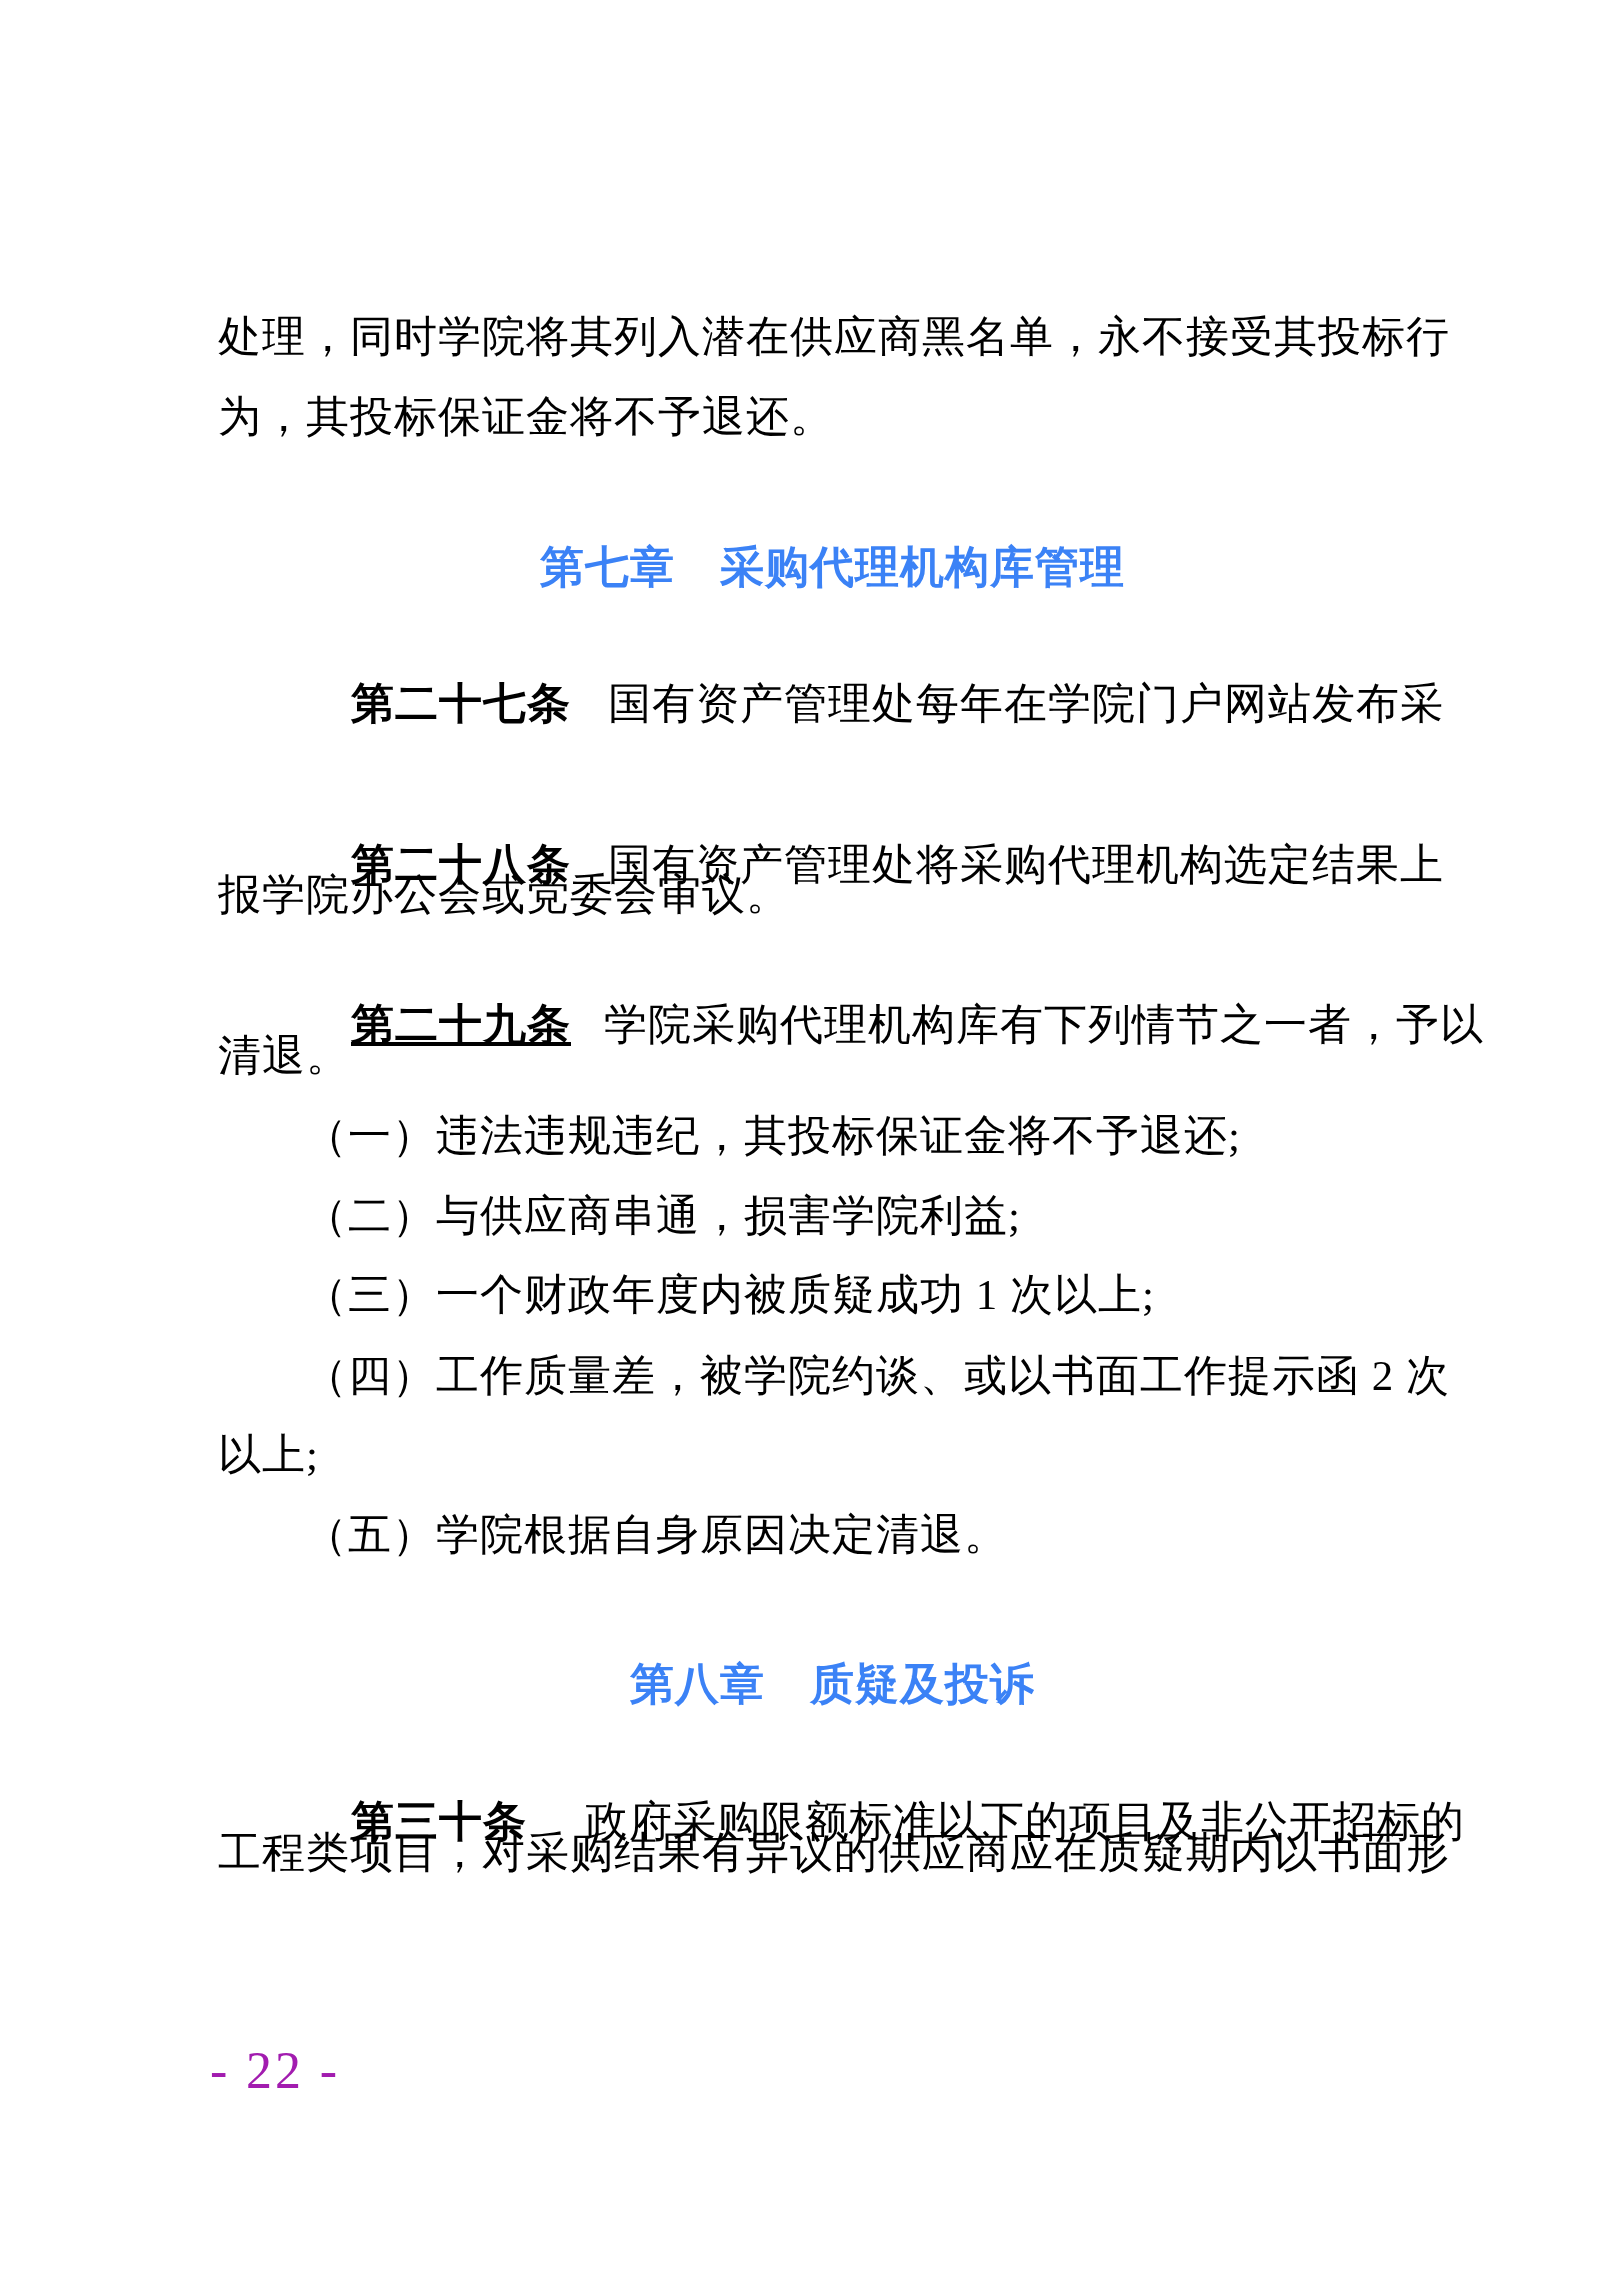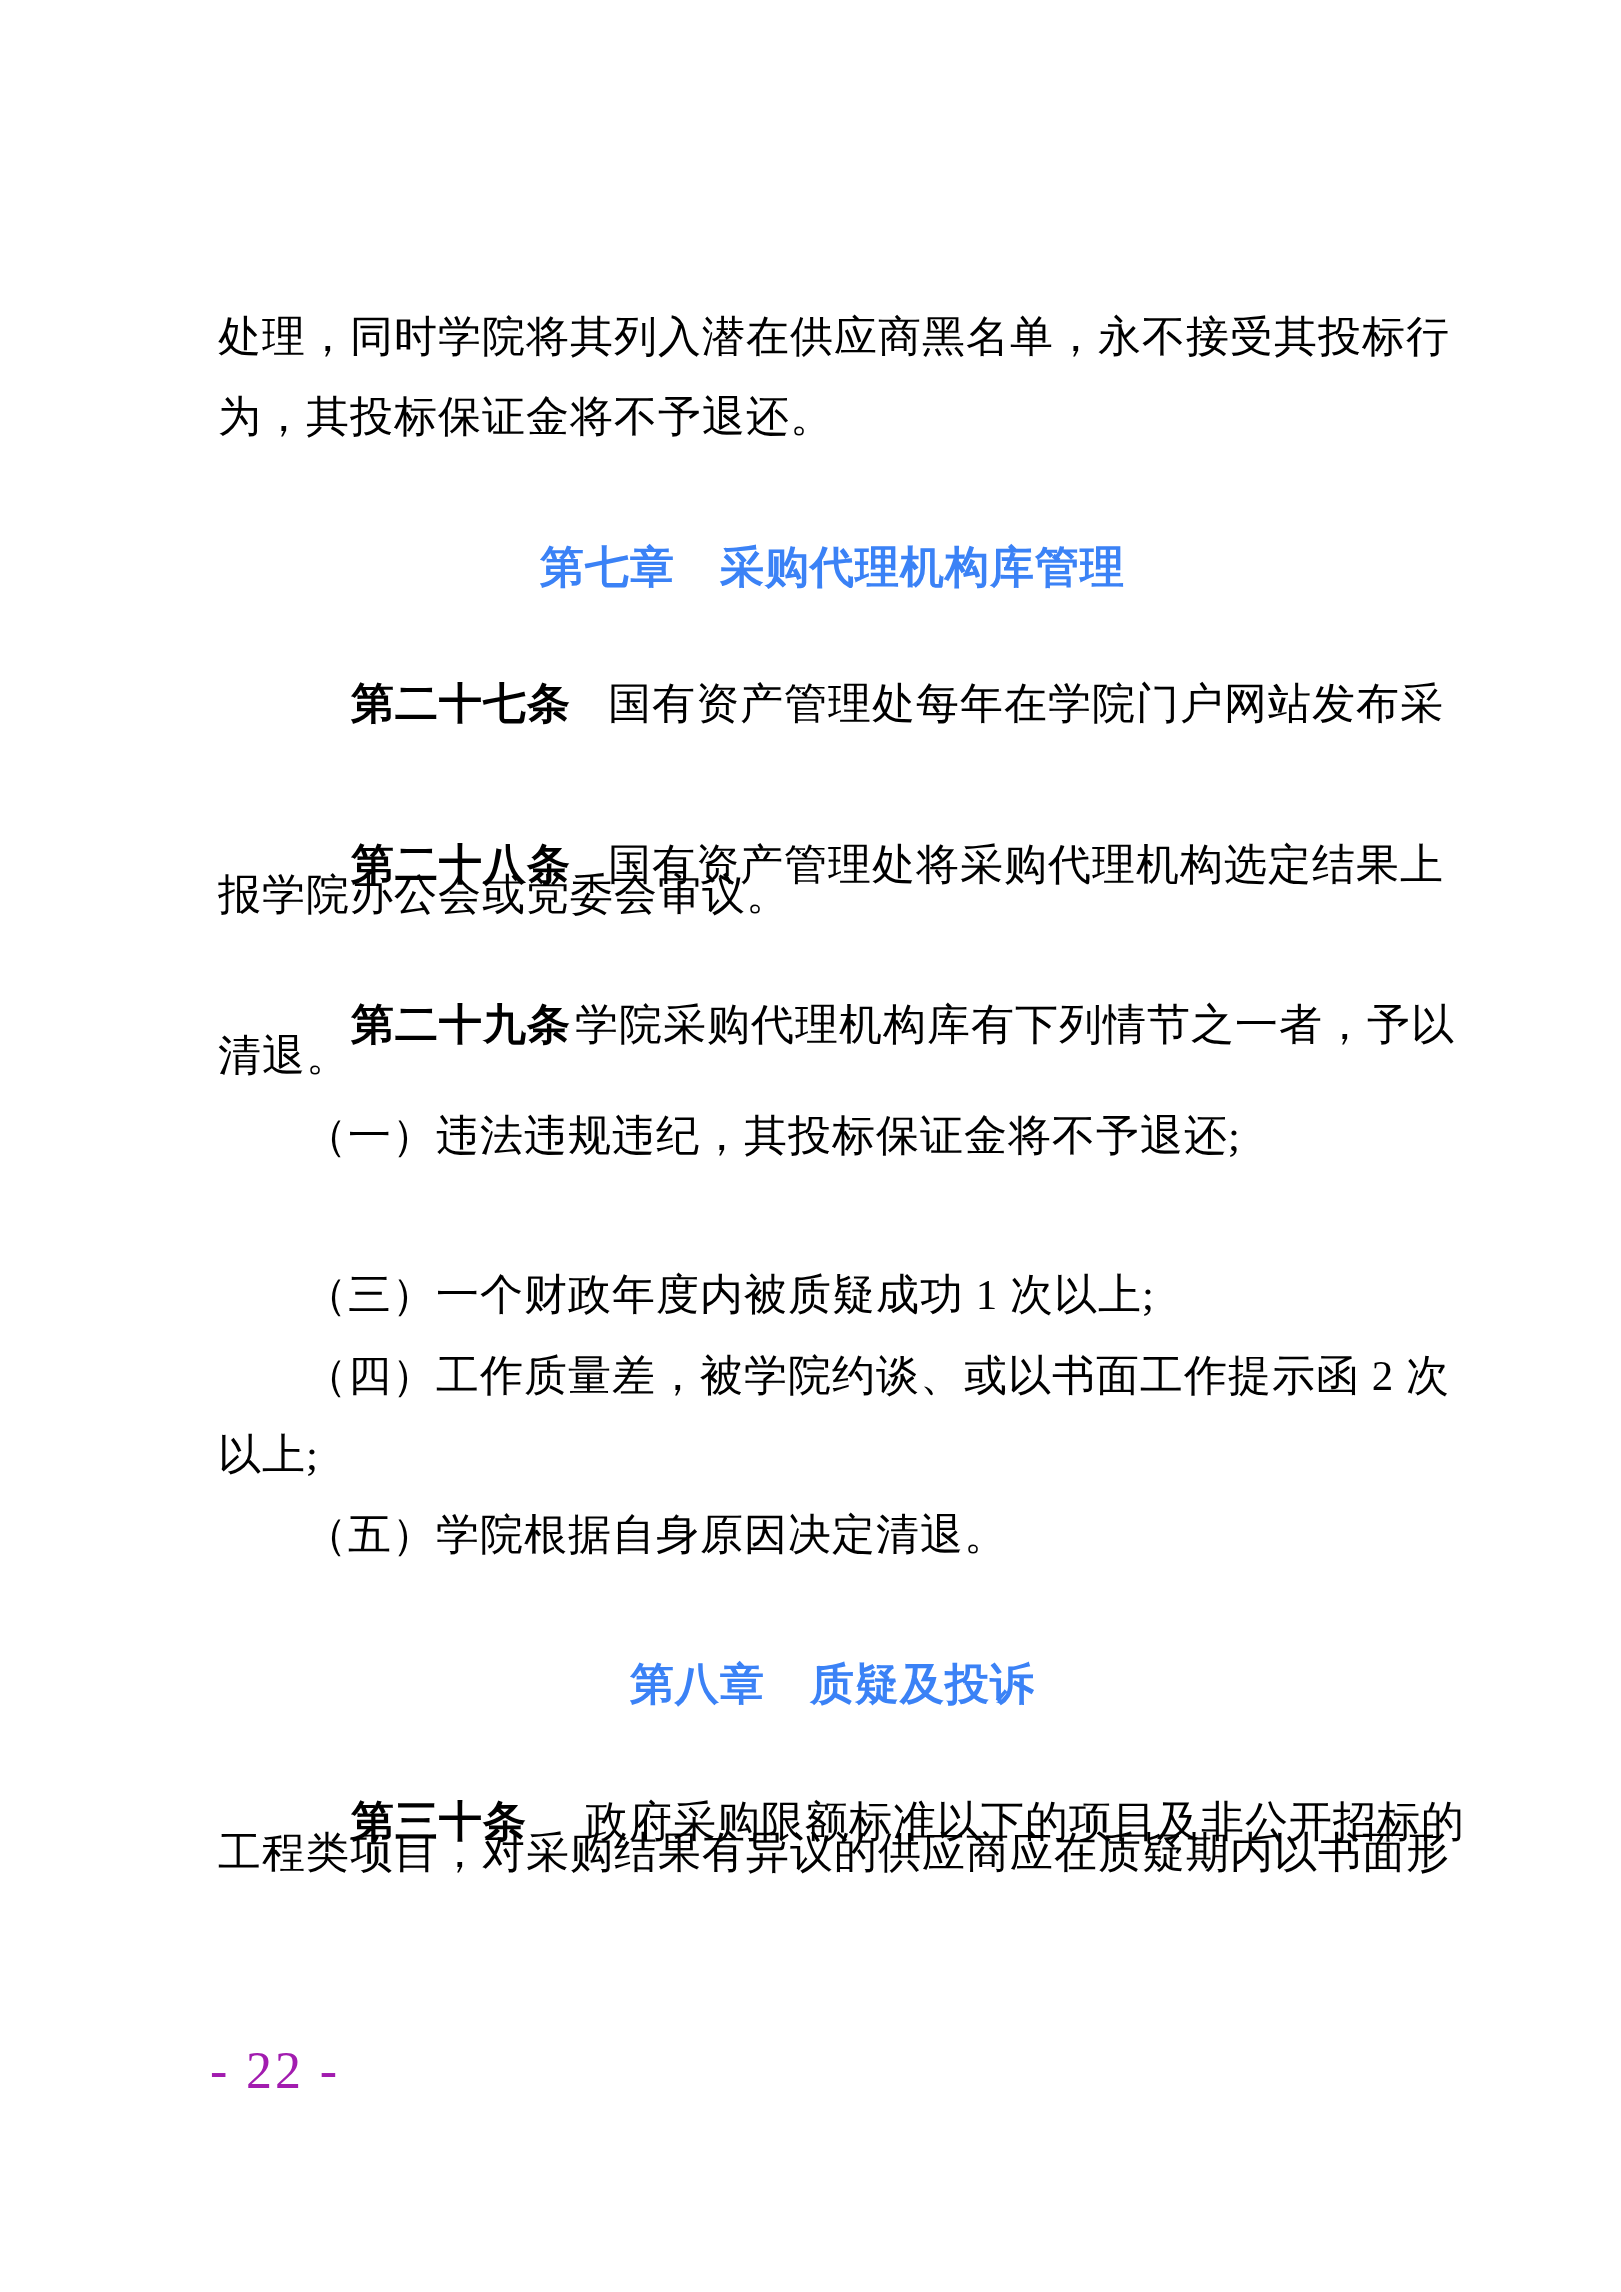--- a/index.html
+++ b/index.html
@@ -41,21 +41,21 @@
     letter-spacing: 1px;
     white-space: pre;
     color: #3b82f6;
   }
   .term {
     font-family: "Liberation Sans", "DejaVu Sans", sans-serif;
     font-weight: 700;
   }
   .gap-wide   { margin-right: 37px; }
   .gap-wider  { margin-right: 58px; }
-  .gap-narrow { margin-right: 4px; }
+  .gap-narrow { margin-right: 33px; text-decoration: underline; }
   .page-number {
     position: absolute;
     left: 210px;
     top: 2041px;
     font-size: 52px;
     letter-spacing: 2.9px;
     white-space: pre;
     color: #a21caf;
   }
 </style>
@@ -77,20 +77,21 @@
     <span class="term gap-wide">第二十八条</span><span>国有资产管理处将采购代理机构选定结果上</span>
   </div>
   <div class="line" style="top:870px">报学院办公会或党委会审议。</div>
 
   <div class="line indent" style="top:951px">
     <span class="term gap-narrow">第二十九条</span><span>学院采购代理机构库有下列情节之一者，予以</span>
   </div>
   <div class="line" style="top:1031px">清退。</div>
 
   <div class="line indent" style="top:1111px">（一）违法违规违纪，其投标保证金将不予退还;</div>
+  <div class="line indent" style="top:1191px">（二）与供应商串通，损害学院利益;</div>
   <div class="line indent" style="top:1270px">（三）一个财政年度内被质疑成功 1 次以上;</div>
   <div class="line indent" style="top:1351px">（四）工作质量差，被学院约谈、或以书面工作提示函 2 次</div>
   <div class="line" style="top:1430px">以上;</div>
   <div class="line indent" style="top:1510px">（五）学院根据自身原因决定清退。</div>
 
   <div class="chapter-heading" style="top:1659px">第八章　质疑及投诉</div>
 
   <div class="line indent" style="top:1748px">
     <span class="term gap-wider">第三十条</span><span>政府采购限额标准以下的项目及非公开招标的</span>
   </div>

